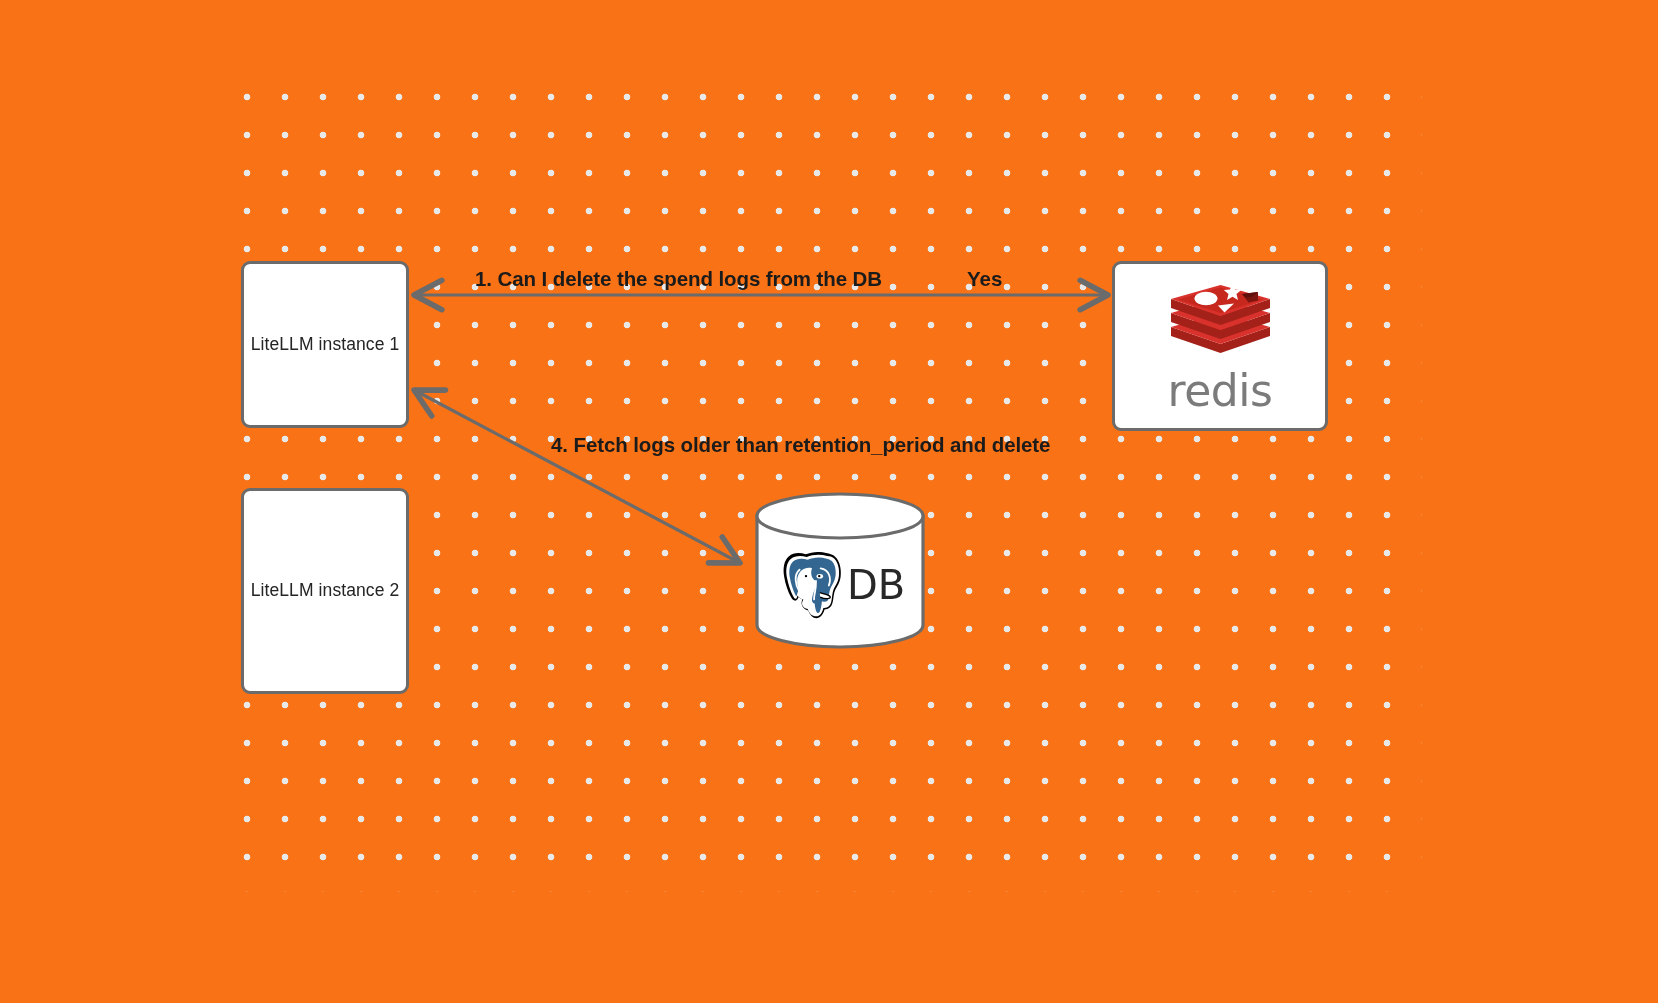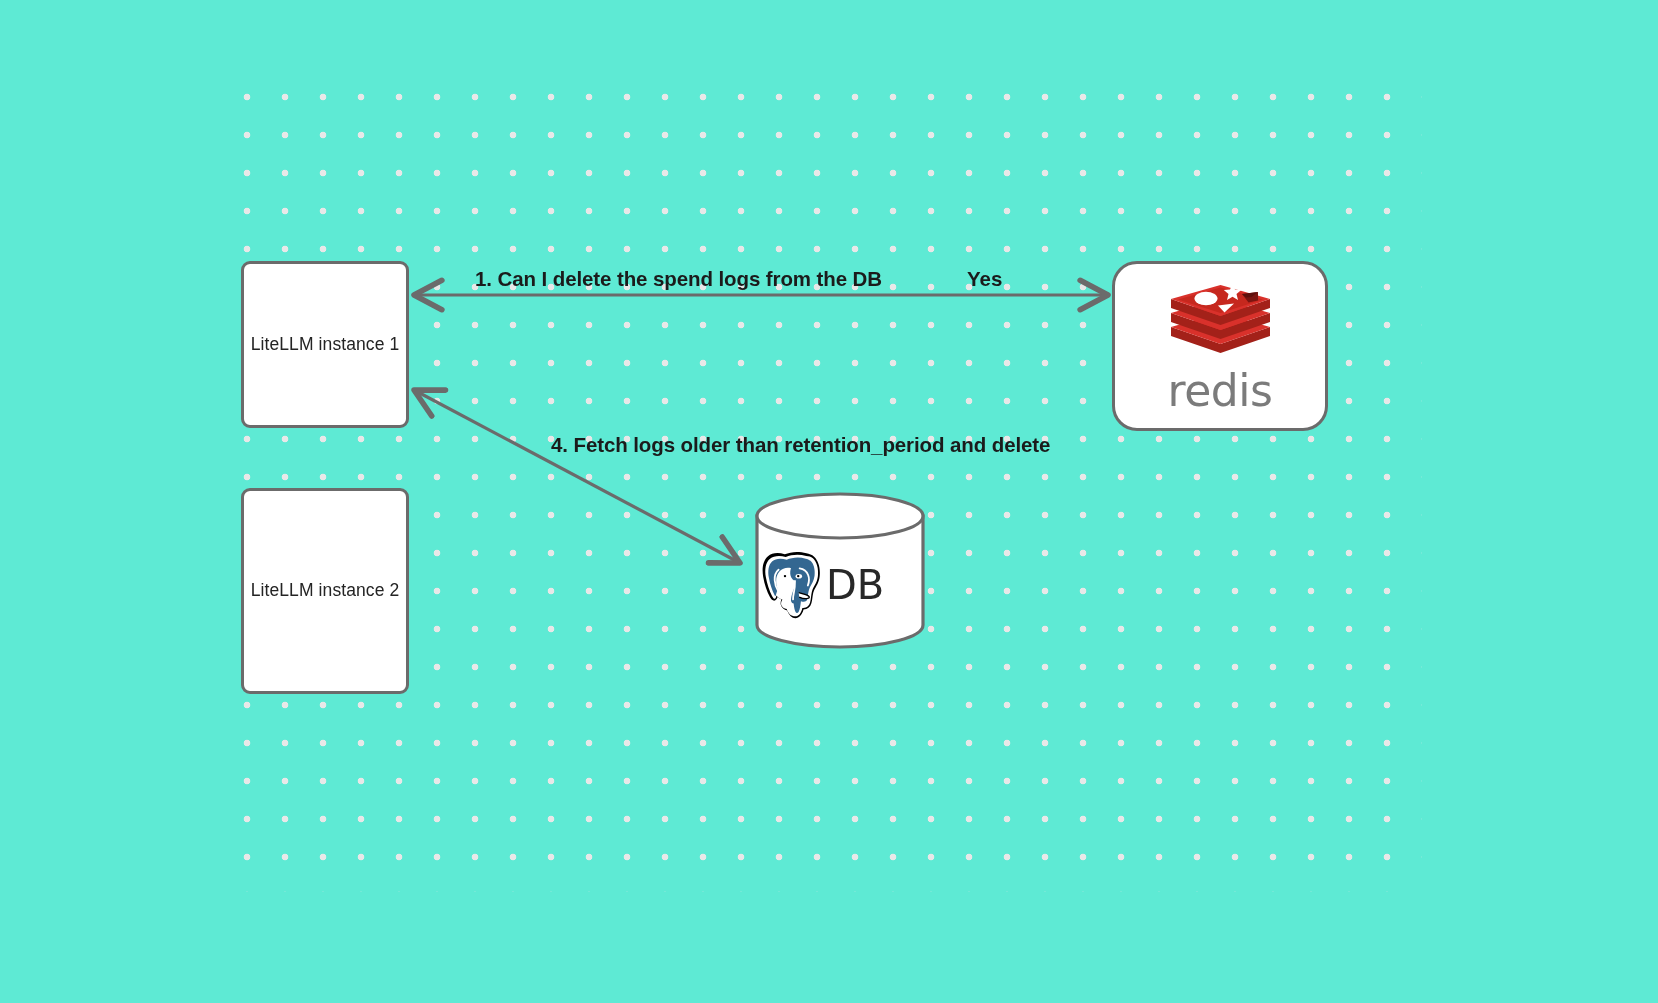--- a/index.html
+++ b/index.html
@@ -4,21 +4,21 @@
 <style>
   html, body {
     margin: 0;
     padding: 0;
     background: #f7f7f7;
   }
   #canvas {
     position: relative;
     width: 1658px;
     height: 1003px;
-    background: #5eead4;
+    background: #f97316;
     overflow: hidden;
     font-family: "Liberation Sans", sans-serif;
   }
   
   #dotgrid {
     position: absolute;
     left: 222px;
     top: 72px;
     width: 1200px;
     height: 820px;
@@ -60,21 +60,21 @@
 
   
   #redis-node {
     position: absolute;
     left: 1112px;
     top: 261px;
     width: 216px;
     height: 170px;
     background: #ffffff;
     border: 3.5px solid #6b6b6b;
-    border-radius: 25px;
+    border-radius: 9px;
     box-sizing: border-box;
     display: flex;
     flex-direction: column;
     align-items: center;
     justify-content: center;
   }
   #redis-logo-wrap {
     display: flex;
     flex-direction: column;
     align-items: center;
@@ -101,20 +101,21 @@
   }
   #db-node .cyl-svg { position: absolute; left: 0; top: 0; }
   #db-contents {
     position: absolute;
     left: 0;
     top: 0;
     width: 172px;
     height: 157px;
     display: flex;
     align-items: center;
+    justify-content: center;
     padding-top: 28px;
     box-sizing: border-box;
   }
   .db-text {
     font-family: "DejaVu Sans", sans-serif;
     font-size: 40px;
     color: #282828;
     line-height: 1;
     margin-left: -2px;
   }

